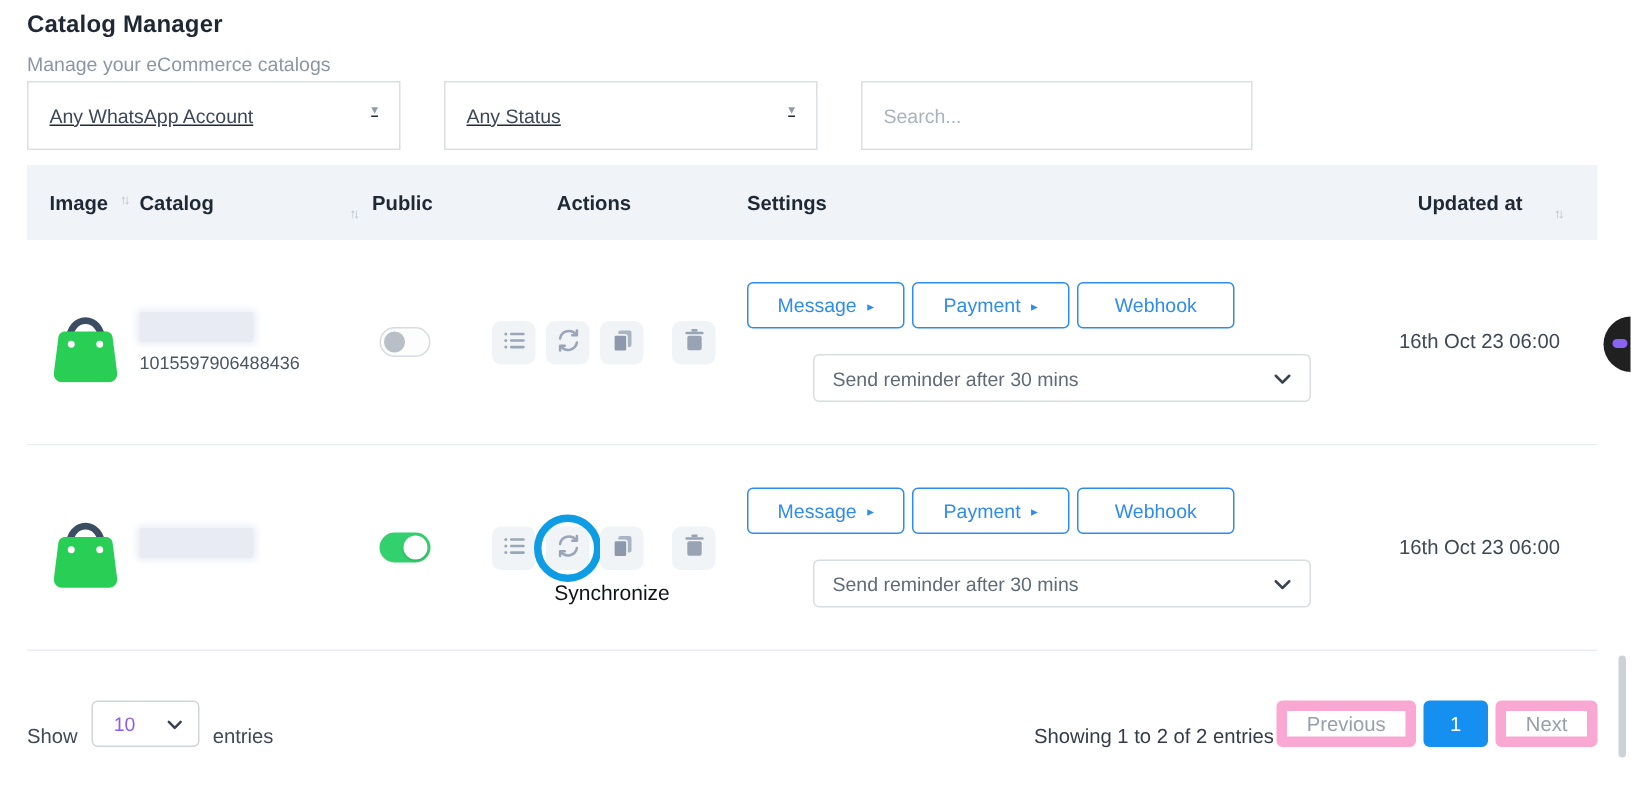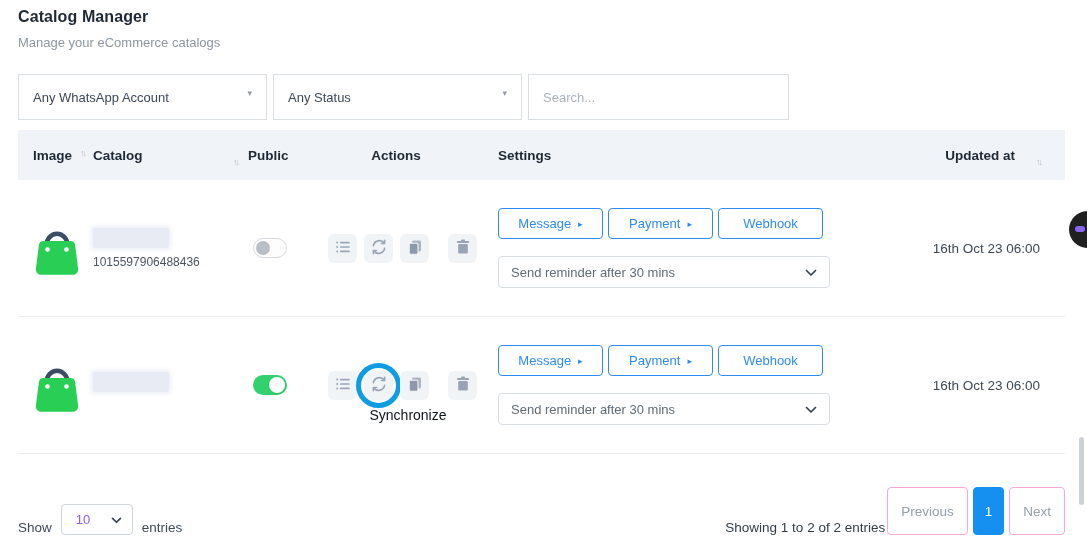--- a/index.html
+++ b/index.html
@@ -11,21 +11,21 @@
     position: relative;
     overflow: hidden;
   }
   .content { padding: 8px 22px 0 18px; position: relative; }
 
   
   .page-title { font-size: 16px; font-weight: bold; color: #1f2935; letter-spacing: .1px; }
   .page-subtitle { font-size: 13px; color: #8c97a3; margin-top: 9px; }
 
   
-  .filters { display: flex; gap: 6px; margin-top: 24px; }
+  .filters { display: flex; gap: 29px; margin-top: 4px; text-decoration: underline; }
   .select-box {
     width: 249px; height: 46px; border: 1px solid #dadfe4; background: #fff;
     display: flex; align-items: center; justify-content: space-between;
     padding: 0 14px; font-size: 13px; color: #3c4858; cursor: pointer;
   }
   .select-caret { font-size: 9px; color: #939ca6; margin-top: -8px; }
   .search-box { width: 261px; height: 46px; border: 1px solid #dadfe4; padding: 0 14px; }
   .search-box input {
     width: 100%; height: 100%; border: none; outline: none;
     font-size: 13px; color: #3c4858; font-family: inherit; background: transparent;
@@ -100,38 +100,38 @@
     height: 31px; min-width: 105px; border: 1px solid #2e8bf0; border-radius: 4px;
     background: #fff; color: #2e8bf0; font-size: 13px; font-family: inherit;
     display: inline-flex; align-items: center; justify-content: center; cursor: pointer;
     padding: 0 12px;
     text-align: right;
   }
   .submenu-arrow { font-size: 9px; margin-left: 7px; position: relative; top: .5px; }
   .reminder-select {
     margin-top: 17px; width: 332px; height: 32px; border: 1px solid #d8dde2; border-radius: 4px;
     display: flex; align-items: center; justify-content: space-between;
-    padding: 0 12px; font-size: 13px; color: #5f6b76; cursor: pointer; background: #fff;
+    padding: 0 12px; font-size: 13px; color: #5f6b76; cursor: pointer; background: #fff; margin-left: 44px;
   }
   .updated-text { font-size: 13.5px; color: #3d4854; }
   .trow .c-updated { text-align: right; padding-right: 25px; }
 
   
   .tfooter { width: 1047px; display: flex; justify-content: space-between; margin-top: 12px; }
   .show-entries { display: flex; align-items: flex-end; gap: 9px; font-size: 13.5px; color: #3f4a57; }
   .page-size-select {
     width: 72px; height: 31px; border: 1px solid #d0d5da; border-radius: 4px;
     display: flex; align-items: center; justify-content: space-between;
     padding: 0 10px 0 14px; font-size: 13px; color: #8b5cf6; cursor: pointer; background: #fff;
   }
   .footer-right { display: flex; flex-direction: row; align-items: flex-end; }
   .showing-text { font-size: 13.5px; color: #333c48; margin-top: 1px; padding-right: 2px; }
   .pagination { display: flex; gap: 5px; margin-top: 21px; }
   .page-btn {
-    height: 48px; border: 1px solid #f9a8d4; border-radius: 4px; background: #fff;
+    height: 31px; border: 7px solid #f9a8d4; border-radius: 4px; background: #fff;
     color: #97a0ab; font-size: 13.5px; font-family: inherit; padding: 0 13px; cursor: pointer;
   }
   .page-btn.active {
     background: #1590f0; border-color: #1590f0; color: #fff; min-width: 31px; padding: 0 11px;
   }
 
   
   .floating-fab {
     position: absolute; right: -19px; top: 211px; width: 37px; height: 37px;
     background: #202020; border-radius: 50%; cursor: pointer;

